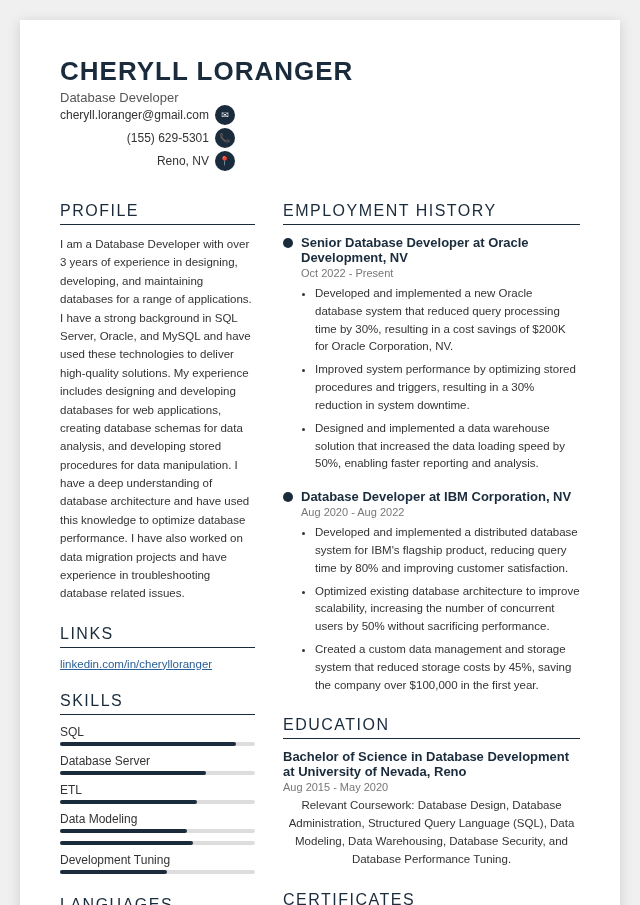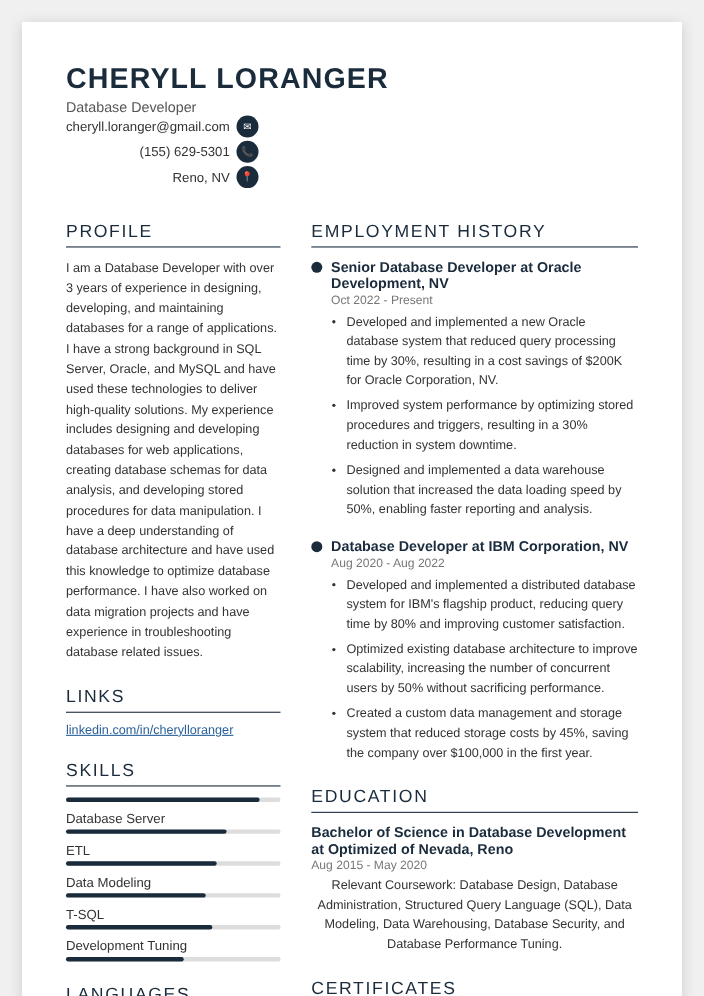--- a/index.html
+++ b/index.html
@@ -234,20 +234,21 @@
 
       <div class="section">
         <div class="section-title">LINKS</div>
         <div class="link-item">linkedin.com/in/cherylloranger</div>
       </div>
 
       <div class="section">
         <div class="section-title">SKILLS</div>
         <div id="skills-list">
             <div class="skill-item">
+    <div class="skill-name">SQL</div>
     <div class="skill-bar-bg">
       <div class="skill-bar-fill" style="width:90%"></div>
     </div>
   </div>
             <div class="skill-item">
     <div class="skill-name">Database Server</div>
     <div class="skill-bar-bg">
       <div class="skill-bar-fill" style="width:75%"></div>
     </div>
   </div>
@@ -257,21 +258,20 @@
       <div class="skill-bar-fill" style="width:70%"></div>
     </div>
   </div>
             <div class="skill-item">
     <div class="skill-name">Data Modeling</div>
     <div class="skill-bar-bg">
       <div class="skill-bar-fill" style="width:65%"></div>
     </div>
   </div>
             <div class="skill-item">
-    <div class="skill-name">T-SQL</div>
     <div class="skill-bar-bg">
       <div class="skill-bar-fill" style="width:68%"></div>
     </div>
   </div>
             <div class="skill-item">
     <div class="skill-name">Development Tuning</div>
     <div class="skill-bar-bg">
       <div class="skill-bar-fill" style="width:55%"></div>
     </div>
   </div>
@@ -319,21 +319,21 @@
                 <li>Created a custom data management and storage system that reduced storage costs by 45%, saving the company over $100,000 in the first year.</li>
               </ul>
   </div>
           </div>
       </div>
 
       <div class="section">
         <div class="section-title">EDUCATION</div>
         <div id="edu-list">
             <div>
-    <div class="edu-title">Bachelor of Science in Database Development at Optimized of Nevada, Reno</div>
+    <div class="edu-title">Bachelor of Science in Database Development at University of Nevada, Reno</div>
     <div class="edu-dates">Aug 2015 - May 2020</div>
     <div class="edu-desc">Relevant Coursework: Database Design, Database Administration, Structured Query Language (SQL), Data Modeling, Data Warehousing, Database Security, and Database Performance Tuning.</div>
   </div>
           </div>
       </div>
 
       <div class="section">
         <div class="section-title">CERTIFICATES</div>
         <div id="certs-list">
             <div class="cert-item">

